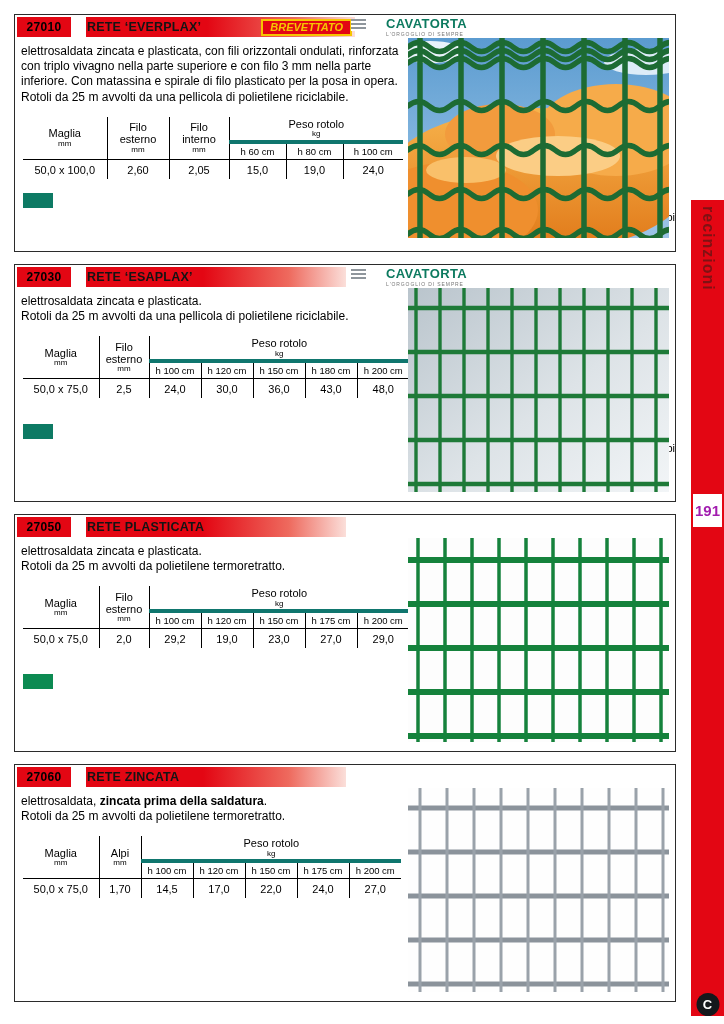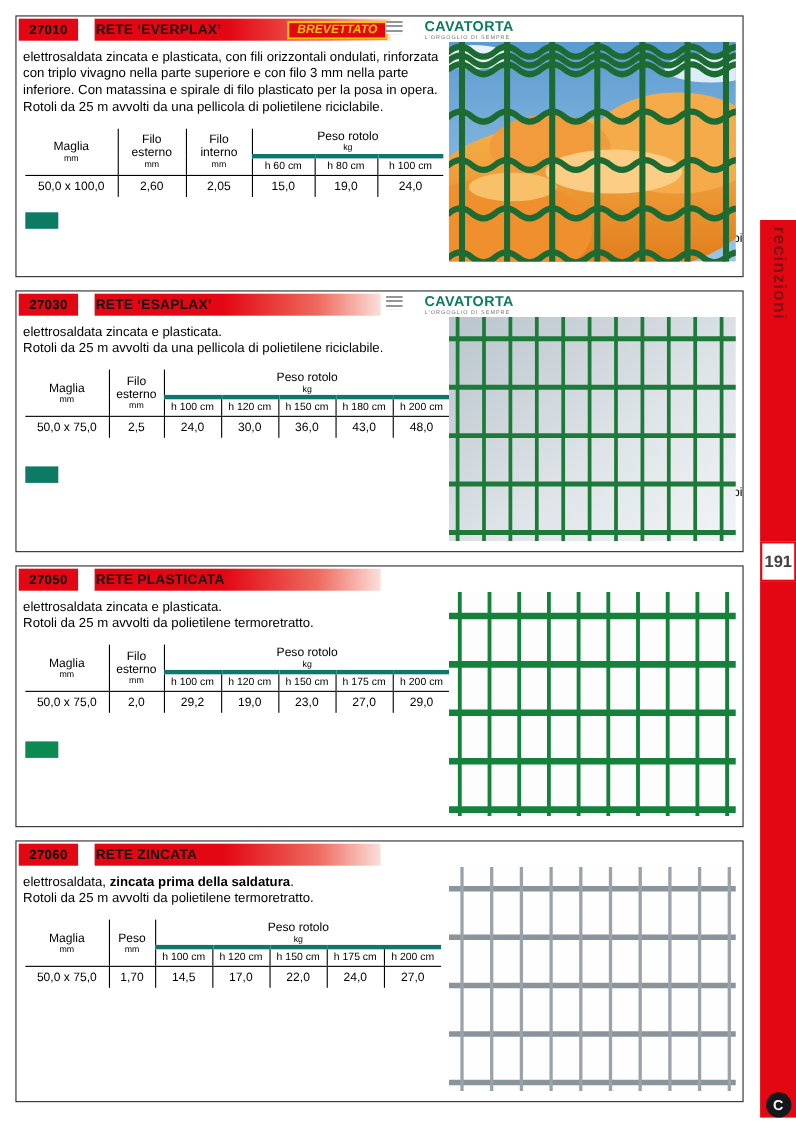--- a/index.html
+++ b/index.html
@@ -73,21 +73,21 @@
   .tab1 {
     position:absolute; top:200px; height:292px; left:0; right:0;
     background:#e30613; display:flex; justify-content:center;
   }
   .tab1 span {
     writing-mode:vertical-rl; font-size:16px; font-weight:bold;
     color:#7e1214; padding-top:6px; letter-spacing:1px;
   }
   .pnum {
     position:absolute; top:492px; height:37px; left:0; right:0;
-    background:#fff; border:2px solid #e30613; color:#404040;
+    background:#fff; border:2px solid #e30613; color:#a21caf;
     font-weight:bold; font-size:15px;
     display:flex; align-items:center; justify-content:center;
   }
   .tab2 { position:absolute; top:529px; height:487px; left:0; right:0; background:#e30613; }
   .clogo {
     position:absolute; top:993px; left:50%; transform:translateX(-50%);
     width:23px; height:23px; border-radius:50%;
     background:#14181c; color:#fff; font-weight:bold; font-size:13px;
     display:flex; align-items:center; justify-content:center;
   }
@@ -379,21 +379,21 @@
           <col style="width:42px">
           <col style="width:52px">
           <col style="width:52px">
           <col style="width:52px">
           <col style="width:52px">
           <col style="width:52px">
         </colgroup>
       <tbody>
           <tr>
         <th class="hd" rowspan="2"><span>Maglia</span><span class="u">mm</span></th>
-        <th class="hd vl" rowspan="2"><span>Peso</span><span class="u">mm</span></th>
+        <th class="hd vl" rowspan="2"><span>Alpi</span><span class="u">mm</span></th>
         <th class="grp" colspan="5"><span>Peso rotolo</span><span class="u">kg</span></th>
       </tr>
       <tr>
         <th class="hc">h 100 cm</th>
         <th class="hc">h 120 cm</th>
         <th class="hc">h 150 cm</th>
         <th class="hc">h 175 cm</th>
         <th class="hc">h 200 cm</th>
       </tr>
       <tr>

